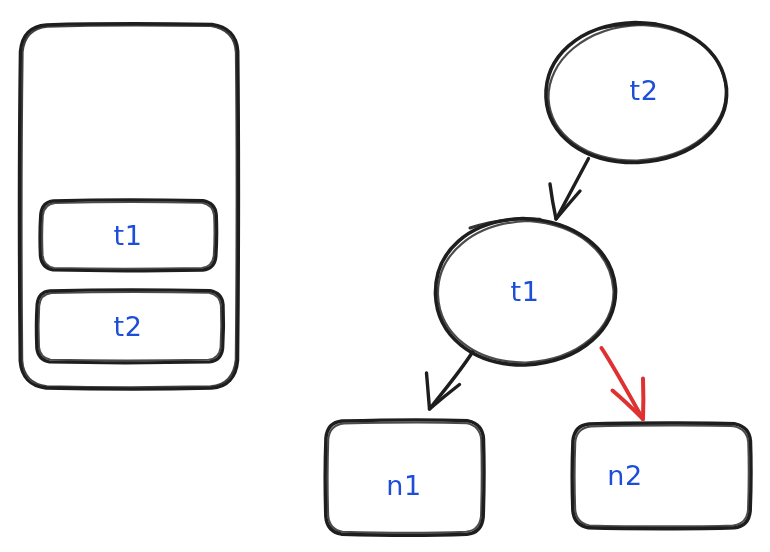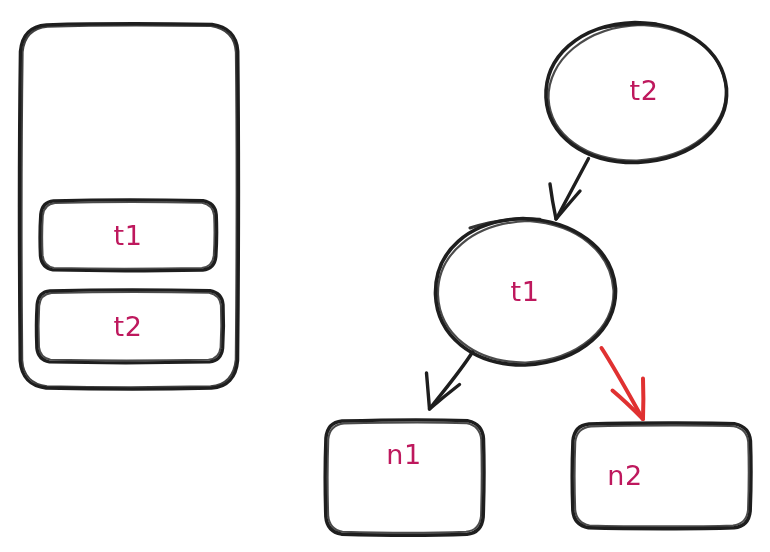--- a/index.html
+++ b/index.html
@@ -22,21 +22,21 @@
     left: 0;
     top: 0;
     width: 770px;
     height: 552px;
   }
   .node-label {
     position: absolute;
     font-family: "DejaVu Sans", sans-serif;
     font-size: 27px;
     line-height: 1;
-    color: #be185d;
+    color: #1d4ed8;
     letter-spacing: 0.5px;
     white-space: nowrap;
     transform: translate(-50%, -50%);
     user-select: none;
   }
   .hit {
     position: absolute;
     background: transparent;
   }
 </style>
@@ -194,21 +194,21 @@
   </svg>
 
   <div class="node-label" style="left:128px; top:235px;">t1</div>
 
   <div class="node-label" style="left:128px; top:326px;">t2</div>
 
   <div class="node-label" style="left:644px; top:90px;">t2</div>
 
   <div class="node-label" style="left:525px; top:291px;">t1</div>
 
-  <div class="node-label" style="left:404px; top:454px;">n1</div>
+  <div class="node-label" style="left:404px; top:485px;">n1</div>
 
   <div class="node-label" style="left:625px; top:475px;">n2</div>
 
   <div class="hit" style="left:20px; top:24px; width:219px; height:365px;"></div>
   <div class="hit" style="left:40px; top:200px; width:177px; height:71px;"></div>
   <div class="hit" style="left:36px; top:290px; width:188px; height:73px;"></div>
   <div class="hit" style="left:546px; top:22px; width:181px; height:141px;"></div>
   <div class="hit" style="left:435px; top:218px; width:181px; height:148px;"></div>
   <div class="hit" style="left:325px; top:419px; width:159px; height:117px;"></div>
   <div class="hit" style="left:572px; top:422px; width:179px; height:107px;"></div>

